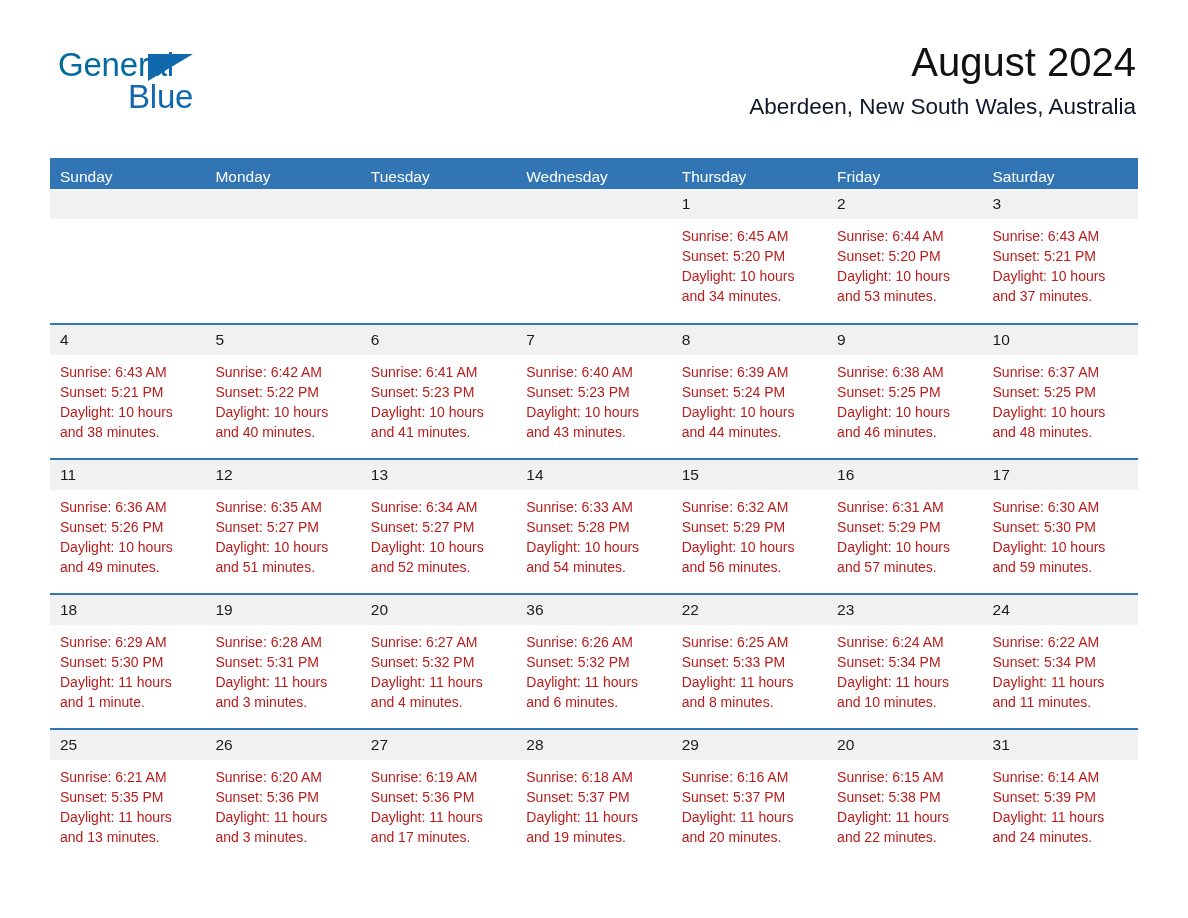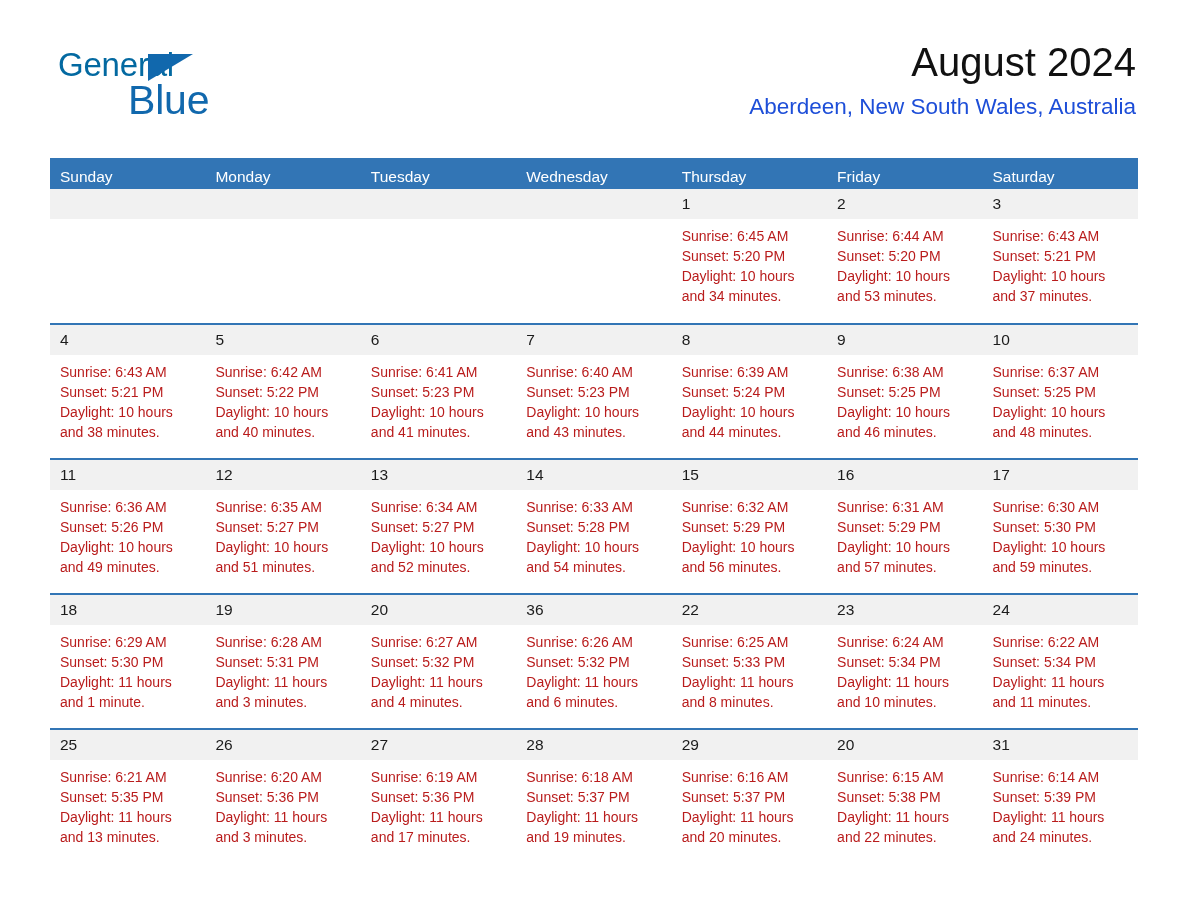--- a/index.html
+++ b/index.html
@@ -50,21 +50,21 @@
     top: 6px;
     width: 0;
     height: 0;
     border-left: 45px solid #1168ad;
     border-bottom: 27px solid transparent;
   }
   .logo-blue {
     position: absolute;
     left: 70px;
     top: 32px;
-    font-size: 41px;
+    font-size: 33px;
     letter-spacing: -0.2px;
     color: #1168ad;
     font-family: "Liberation Sans", sans-serif;
     line-height: 1;
     text-align: center;
   }
 
   .title-block {
     position: absolute;
     right: 52px;
@@ -75,21 +75,21 @@
   .month-title {
     font-size: 40px;
     font-weight: normal;
     color: #111111;
     line-height: 1.12;
     letter-spacing: 0px;
   }
   .location-title {
     font-size: 22.5px;
     font-weight: normal;
-    color: #1d4ed8;
+    color: #0f172a;
     line-height: 1.15;
     margin-top: 9px;
     letter-spacing: 0px;
   }
 
   
   .calendar {
     position: absolute;
     left: 50px;
     top: 158px;

